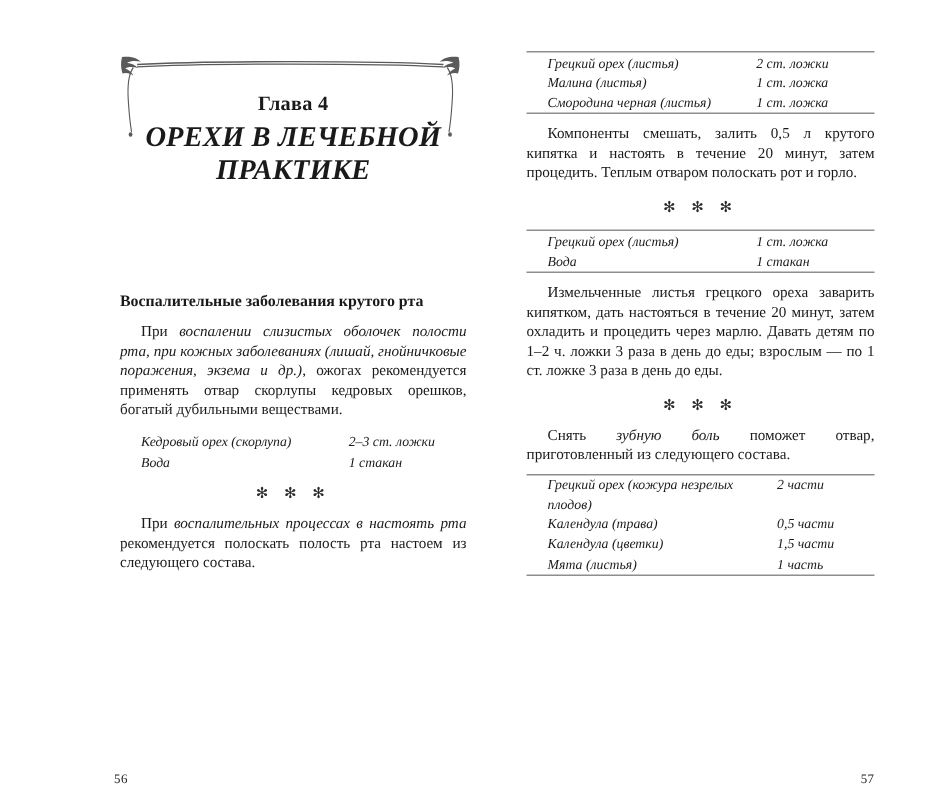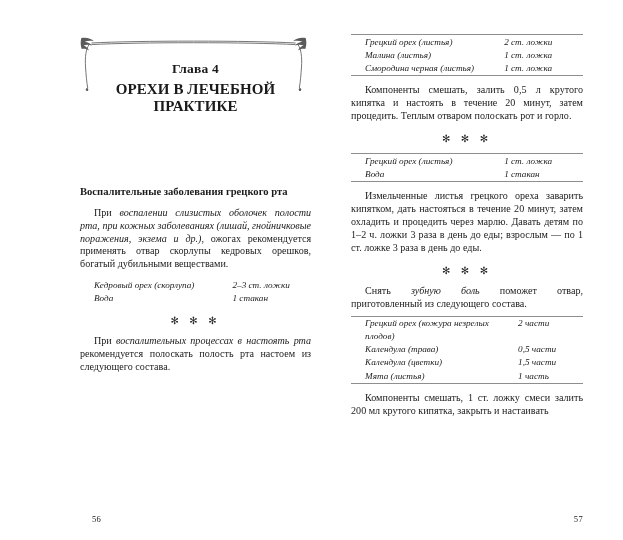--- a/index.html
+++ b/index.html
@@ -49,25 +49,26 @@
   .chapter-num {
     position: relative;
     font-size: 13.5px;
     font-weight: bold;
     letter-spacing: 0.2px;
     margin: 13px 0 4px 0;
     line-height: 1.1;
   }
   .chapter-title {
     position: relative;
-    font-size: 15px;
+    font-size: 19px;
     font-weight: bold;
     letter-spacing: 0.1px;
     line-height: 1.15;
     margin: 0 0 2px 0;
+    font-style: italic;
   }
 
   
   .recipes-head {
     text-align: center;
     font-size: 10.8px;
     font-weight: bold;
     letter-spacing: 0.45px;
     line-height: 1.45;
     margin: 62px 0 0 0;
@@ -127,21 +128,21 @@
   }
 
   
   .folio {
     position: absolute;
     bottom: 16px;
     font-size: 8.6px;
     color: #222;
     letter-spacing: 0.3px;
   }
-  .folio-left  { left: 56px; }
+  .folio-left  { left: 40px; }
   .folio-right { right: 40px; }
 </style>
 </head>
 <body>
 
 <div class="spread">
 
   <div class="page page-left">
 
     <div class="chapter-header">
@@ -165,21 +166,21 @@
         </g>
       </svg>
 
       <div class="chapter-num">Глава 4</div>
       <div class="chapter-title">ОРЕХИ В ЛЕЧЕБНОЙ ПРАКТИКЕ</div>
     </div>
 
     <div class="recipes-head">
     </div>
 
-    <div class="subsection-head">Воспалительные заболевания грецкого рта</div>
+    <div class="subsection-head">Воспалительные заболевания крутого рта</div>
 
     <p class="body"><span>При </span><i class="it">воспалении слизистых оболочек полости рта, при кожных заболеваниях (лишай, гнойничковые поражения, экзема и др.)</i><span>, ожогах рекомендуется применять отвар скорлупы кедровых орешков, богатый дубильными веществами.</span></p>
 
     <table class="ingredients noborder">
       <tbody>
         <tr>
           <td class="name">Кедровый орех (скорлупа)</td>
           <td class="amt">2–3 ст. ложки</td>
         </tr>
         <tr>
@@ -254,18 +255,17 @@
           <td class="name">Календула (цветки)</td>
           <td class="amt">1,5 части</td>
         </tr>
         <tr>
           <td class="name">Мята (листья)</td>
           <td class="amt">1 часть</td>
         </tr>
       </tbody>
     </table>
 
-    <p class="body">Компоненты смешать, 1 ст. ложку смеси залить 200 мл крутого кипятка, закрыть и настаивать</p>
 
     <div class="folio folio-right">57</div>
   </div>
 
 </div>
 
 </body></html>

